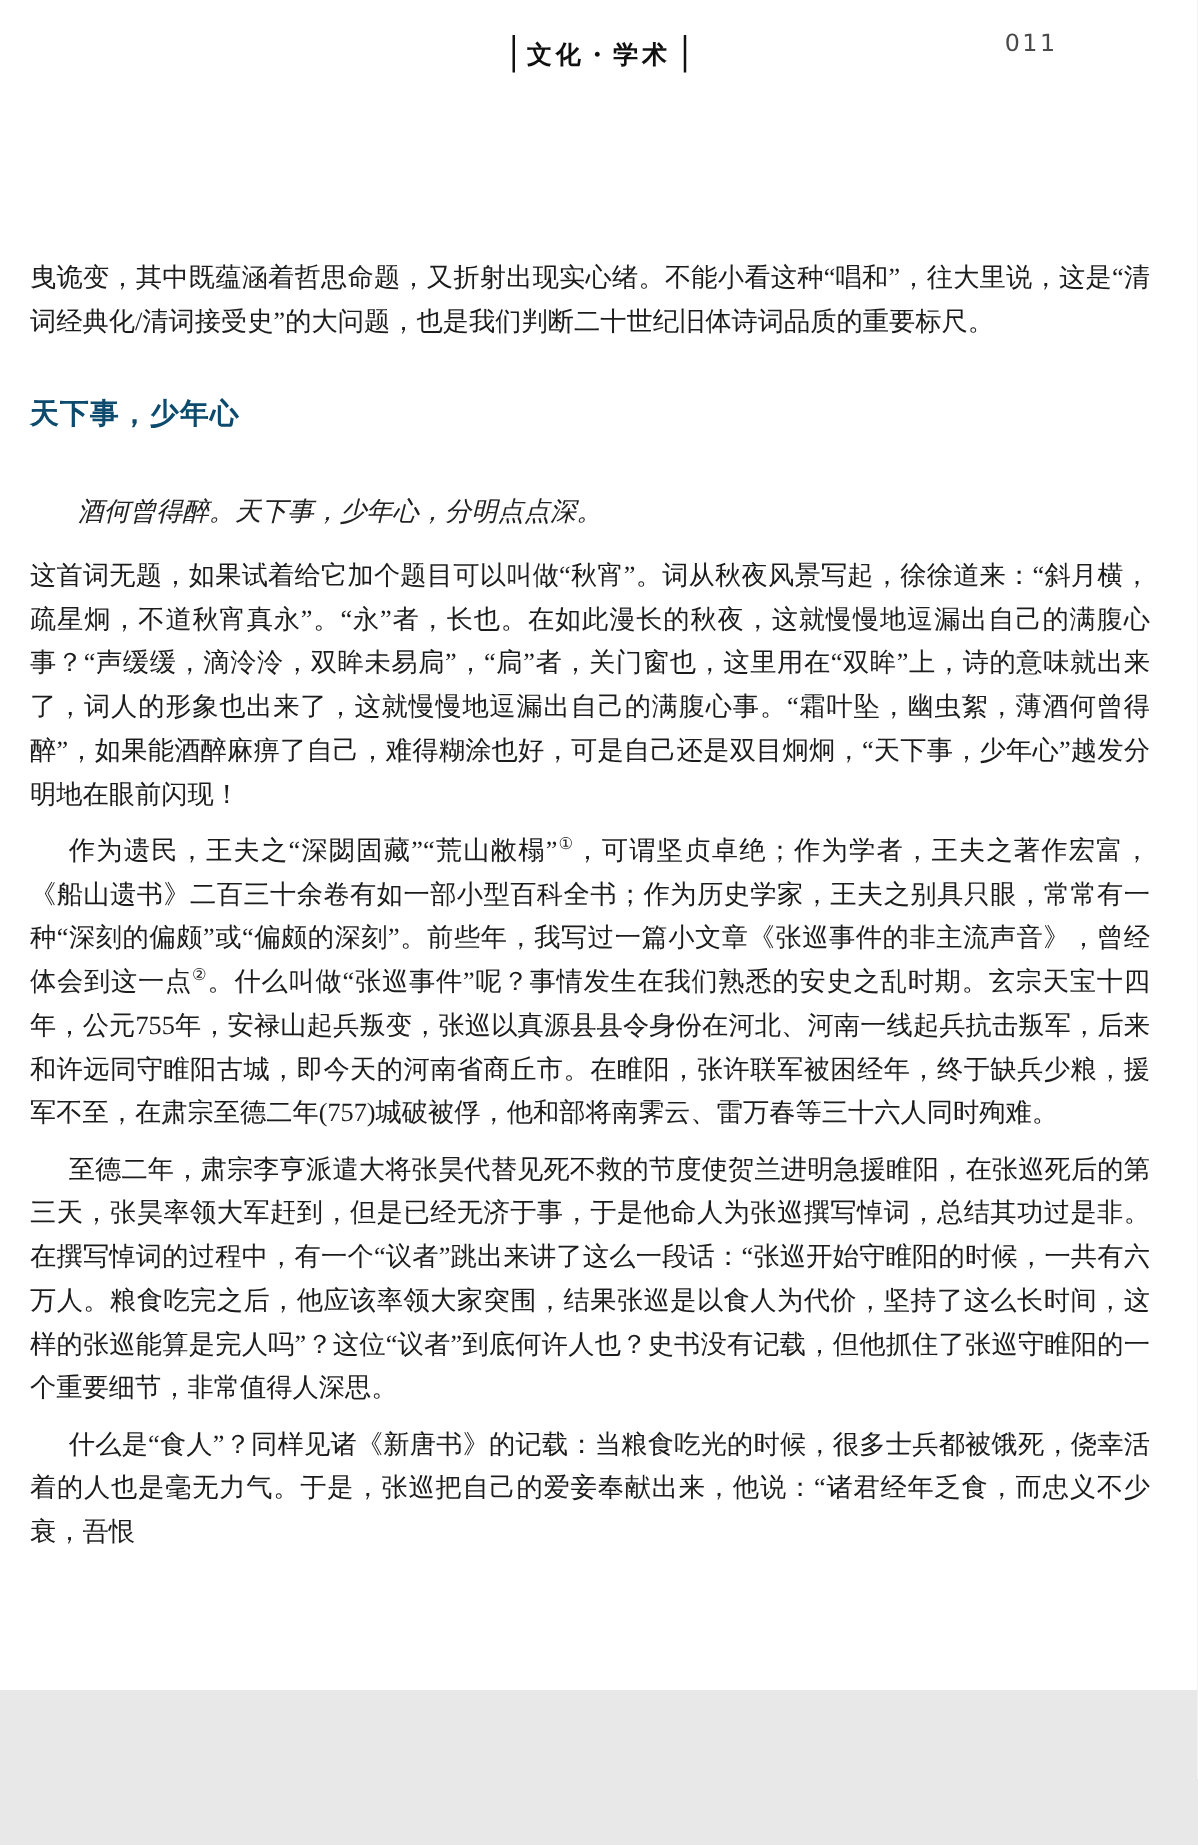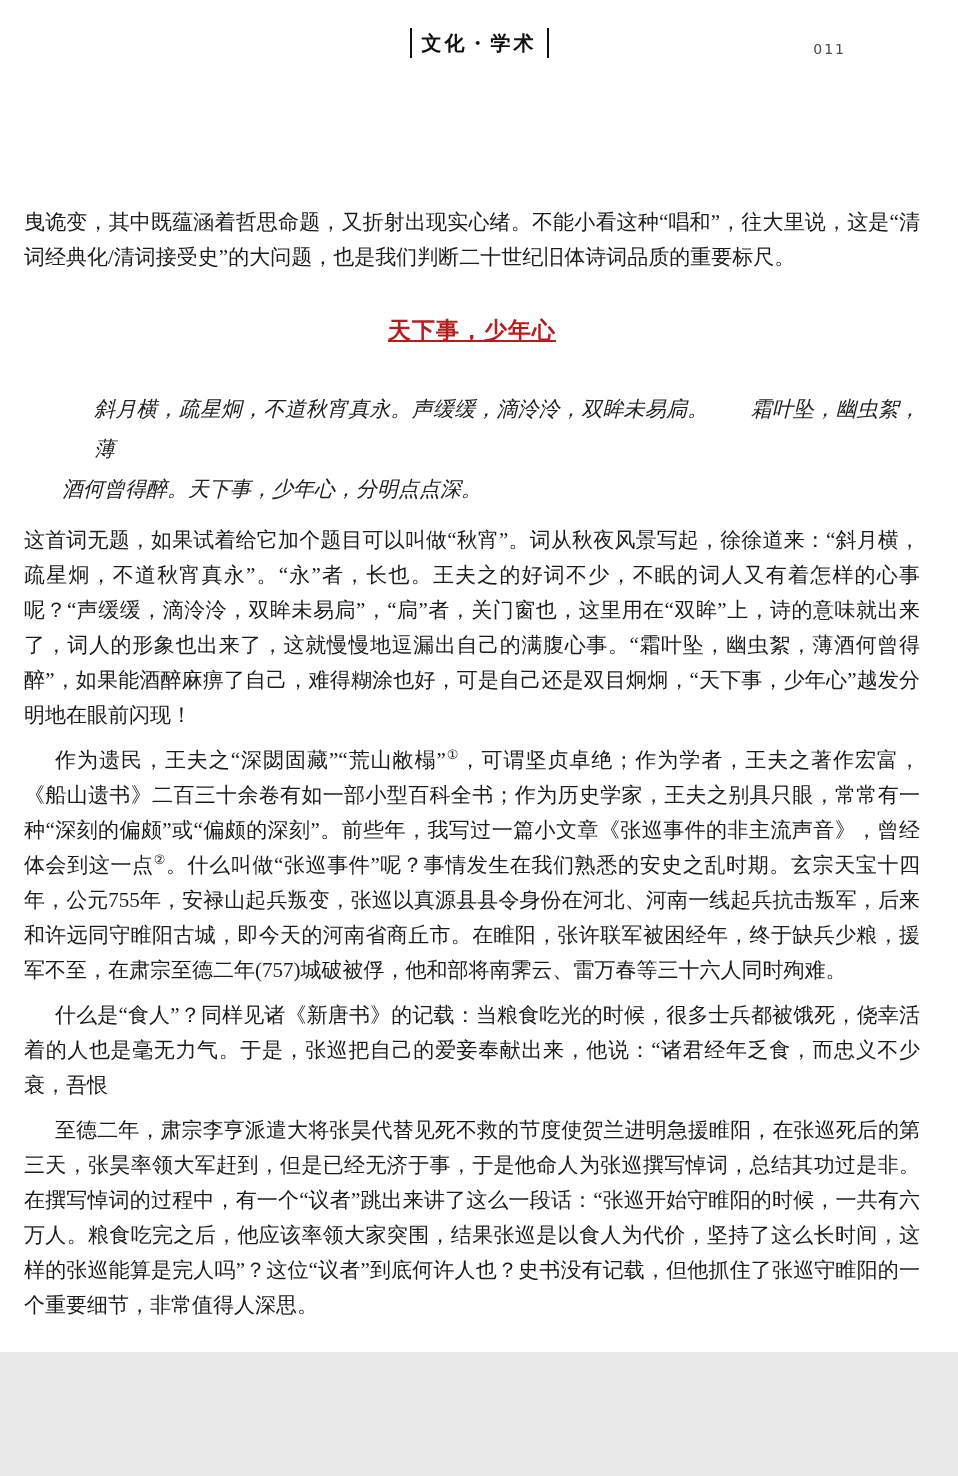--- a/index.html
+++ b/index.html
@@ -17,37 +17,36 @@
     position:absolute; top:28px; left:0; right:0;
     text-align:center;
   }
   .header-inner {
     display:inline-flex; align-items:center; gap:10px;
     font-family:"Liberation Sans","DejaVu Sans",sans-serif;
     font-weight:600; font-size:20px; letter-spacing:3px; color:#111;
   }
   .header-bar { width:2px; height:30px; background:#111; }
   .pagenum {
-    position:absolute; top:41px; right:112px;
+    position:absolute; top:24px; right:112px;
     font-family:"DejaVu Sans","Liberation Sans",sans-serif;
-    font-size:14px; color:#4a4a4a; letter-spacing:2px;
+    font-size:19px; color:#4a4a4a; letter-spacing:2px;
   }
   
   .content {
     position:absolute; top:205px; left:24px; width:896px;
     font-size:21px; line-height:35px; text-align:justify;
   }
   .content p { margin:0; }
   p.indent { text-indent:31px; }
   p.mt { margin-top:10px; }
   .heading {
-    text-align:center;
     font-family:"Liberation Sans","DejaVu Sans",sans-serif;
     font-weight:700; font-size:23px; letter-spacing:1px;
-    margin:40px 0 44px 0; line-height:30px; color:#b91c1c;text-decoration:underline;
+    margin:40px 0 44px 0; line-height:30px; color:#0c4a6e;
   }
   .poem {
     margin:14px 0; font-style:italic; line-height:40px; color:#222;
   }
   .poem .poem-line1 { padding-left:70px; }
   .poem .poem-line2 { padding-left:38px; }
   sup.fn-ref { font-size:13px; line-height:0; vertical-align:super; }
   
   .footnotes {
     position:absolute; top:1386px; left:34px; width:896px;
@@ -73,31 +72,30 @@
   <div class="pagenum">011</div>
 
   <div class="content">
 
     <p>曳诡变，其中既蕴涵着哲思命题，又折射出现实心绪。不能小看这种“唱和”，往大里说，这是“清词经典化/清词接受史”的大问题，也是我们判断二十世纪旧体诗词品质的重要标尺。</p>
 
     <div class="heading">天下事，少年心</div>
 
 
     <div class="poem">
-      <div class="poem-line1">斜月横，疏星炯，不道秋宵真永。声缓缓，滴泠泠，双眸未易扃。　　霜叶坠，幽虫絮，薄</div>
       <div class="poem-line2">酒何曾得醉。天下事，少年心，分明点点深。</div>
     </div>
 
-    <p>这首词无题，如果试着给它加个题目可以叫做“秋宵”。词从秋夜风景写起，徐徐道来：“斜月横，疏星炯，不道秋宵真永”。“永”者，长也。王夫之的好词不少，不眠的词人又有着怎样的心事呢？“声缓缓，滴泠泠，双眸未易扃”，“扃”者，关门窗也，这里用在“双眸”上，诗的意味就出来了，词人的形象也出来了，这就慢慢地逗漏出自己的满腹心事。“霜叶坠，幽虫絮，薄酒何曾得醉”，如果能酒醉麻痹了自己，难得糊涂也好，可是自己还是双目炯炯，“天下事，少年心”越发分明地在眼前闪现！</p>
+    <p>这首词无题，如果试着给它加个题目可以叫做“秋宵”。词从秋夜风景写起，徐徐道来：“斜月横，疏星炯，不道秋宵真永”。“永”者，长也。在如此漫长的秋夜，这就慢慢地逗漏出自己的满腹心事？“声缓缓，滴泠泠，双眸未易扃”，“扃”者，关门窗也，这里用在“双眸”上，诗的意味就出来了，词人的形象也出来了，这就慢慢地逗漏出自己的满腹心事。“霜叶坠，幽虫絮，薄酒何曾得醉”，如果能酒醉麻痹了自己，难得糊涂也好，可是自己还是双目炯炯，“天下事，少年心”越发分明地在眼前闪现！</p>
 
     <p class="indent mt"><span>作为遗民，王夫之“深閟固藏”“荒山敝榻”</span><sup class="fn-ref">①</sup><span>，可谓坚贞卓绝；作为学者，王夫之著作宏富，《船山遗书》二百三十余卷有如一部小型百科全书；作为历史学家，王夫之别具只眼，常常有一种“深刻的偏颇”或“偏颇的深刻”。前些年，我写过一篇小文章《张巡事件的非主流声音》，曾经体会到这一点</span><sup class="fn-ref">②</sup><span>。什么叫做“张巡事件”呢？事情发生在我们熟悉的安史之乱时期。玄宗天宝十四年，公元755年，安禄山起兵叛变，张巡以真源县县令身份在河北、河南一线起兵抗击叛军，后来和许远同守睢阳古城，即今天的河南省商丘市。在睢阳，张许联军被困经年，终于缺兵少粮，援军不至，在肃宗至德二年(757)城破被俘，他和部将南霁云、雷万春等三十六人同时殉难。</span></p>
 
+    <p class="indent mt">至德二年，肃宗李亨派遣大将张昊代替见死不救的节度使贺兰进明急援睢阳，在张巡死后的第三天，张昊率领大军赶到，但是已经无济于事，于是他命人为张巡撰写悼词，总结其功过是非。在撰写悼词的过程中，有一个“议者”跳出来讲了这么一段话：“张巡开始守睢阳的时候，一共有六万人。粮食吃完之后，他应该率领大家突围，结果张巡是以食人为代价，坚持了这么长时间，这样的张巡能算是完人吗”？这位“议者”到底何许人也？史书没有记载，但他抓住了张巡守睢阳的一个重要细节，非常值得人深思。</p>
+
     <p class="indent mt">什么是“食人”？同样见诸《新唐书》的记载：当粮食吃光的时候，很多士兵都被饿死，侥幸活着的人也是毫无力气。于是，张巡把自己的爱妾奉献出来，他说：“诸君经年乏食，而忠义不少衰，吾恨</p>
-
-    <p class="indent mt">至德二年，肃宗李亨派遣大将张昊代替见死不救的节度使贺兰进明急援睢阳，在张巡死后的第三天，张昊率领大军赶到，但是已经无济于事，于是他命人为张巡撰写悼词，总结其功过是非。在撰写悼词的过程中，有一个“议者”跳出来讲了这么一段话：“张巡开始守睢阳的时候，一共有六万人。粮食吃完之后，他应该率领大家突围，结果张巡是以食人为代价，坚持了这么长时间，这样的张巡能算是完人吗”？这位“议者”到底何许人也？史书没有记载，但他抓住了张巡守睢阳的一个重要细节，非常值得人深思。</p>
 
   </div>
 
   <div class="footnotes">
     <div class="fn-divider"></div>
     <div class="fn-row">
       <span class="fn-marker">①</span>
       <span class="fn-text">曾国藩：《王船山遗书序》语，曾国藩著，王澧华校点：《曾国藩诗文集》，上海：上海古籍出版社，2000 年，第 333 页。</span>
     </div>
     <div class="fn-row">

